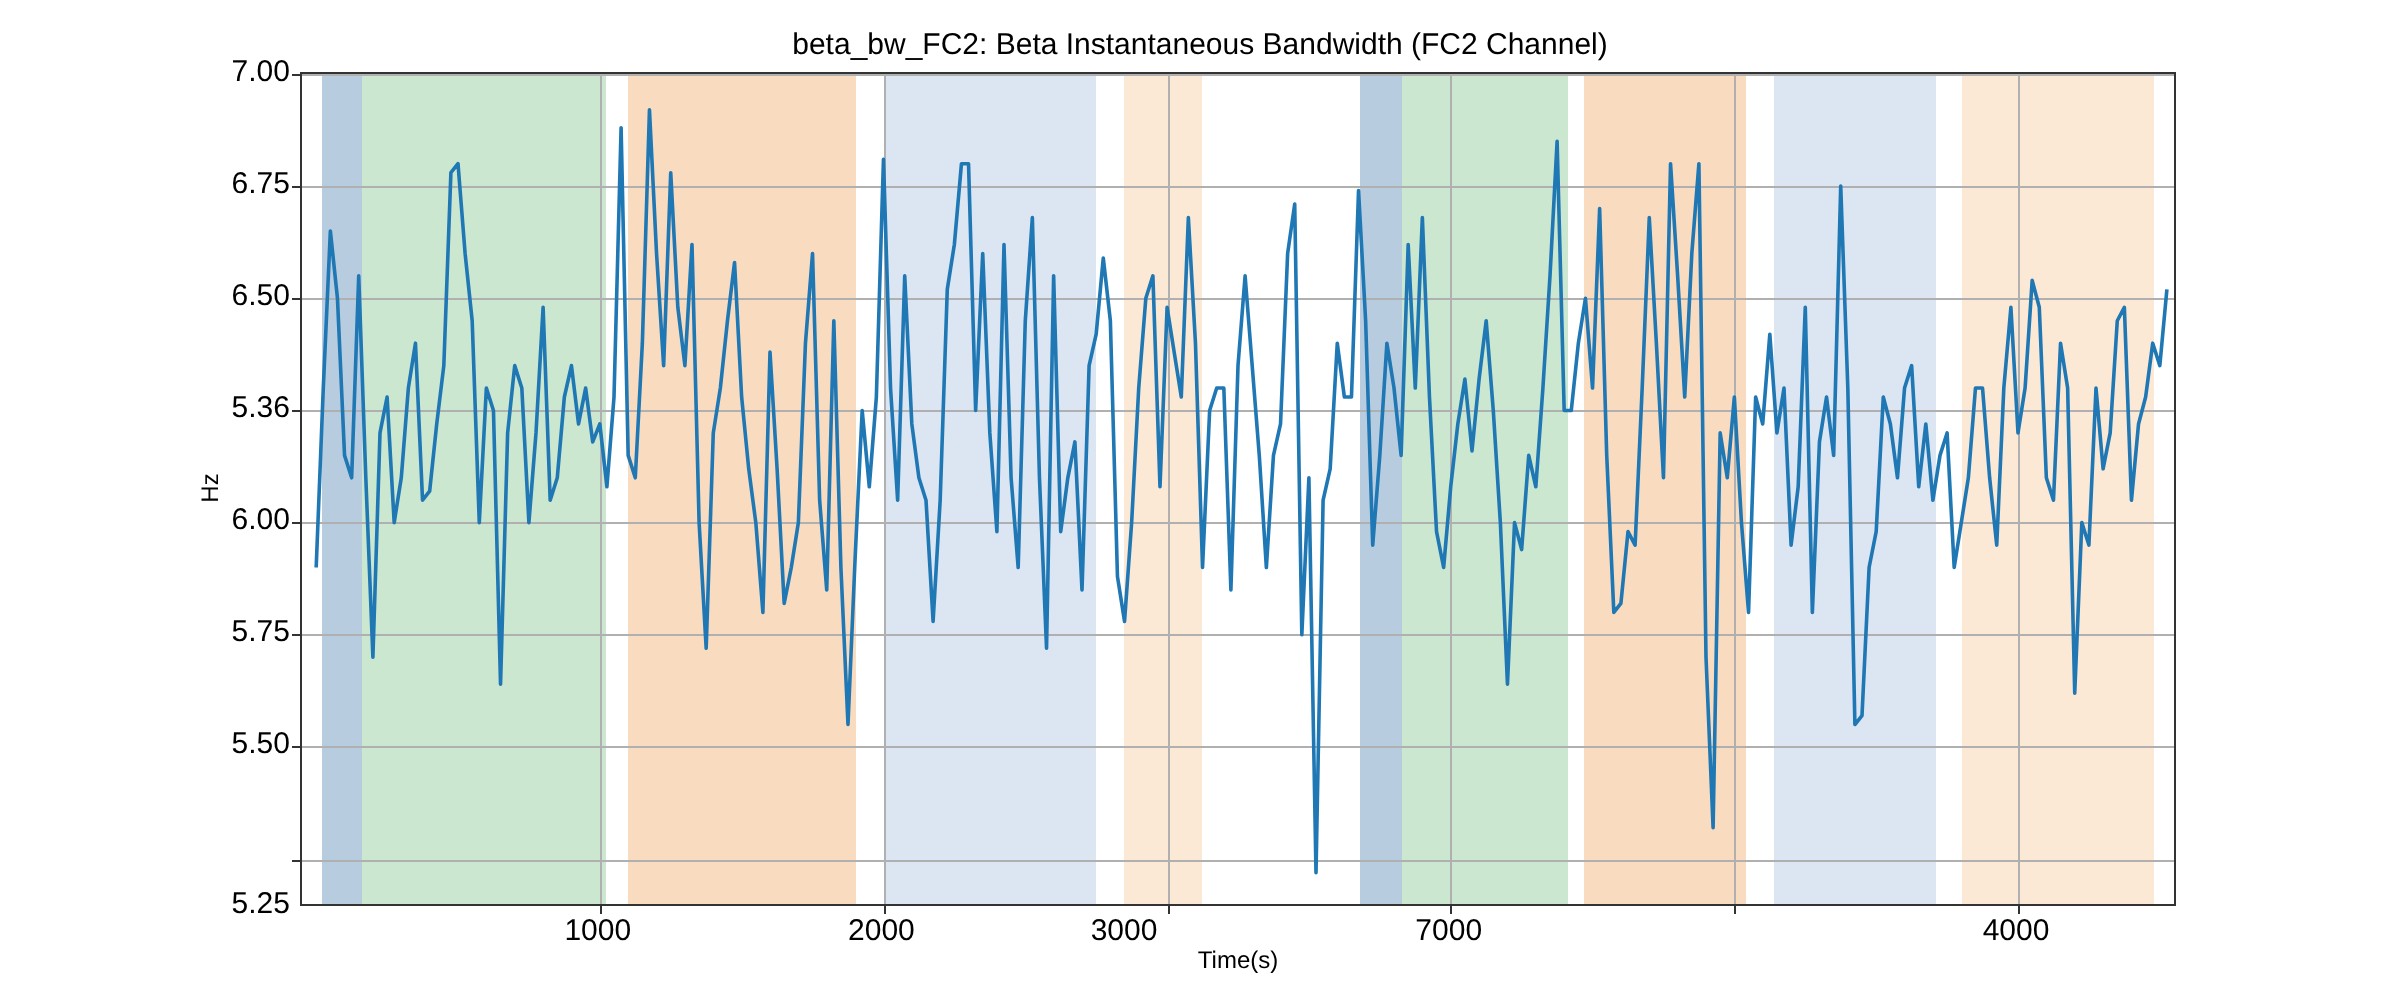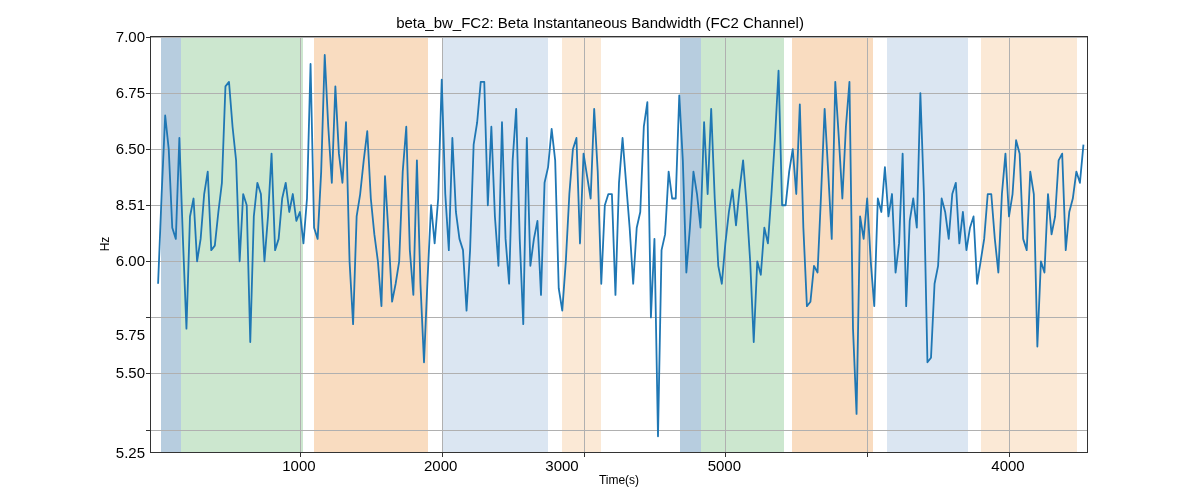--- a/index.html
+++ b/index.html
@@ -158,28 +158,28 @@
         <div class="grid-v" style="left: 858px;"></div>
         <div class="tick-mark-x" style="left: 858px;"></div>
       </div>
     <svg class="line" id="line" viewBox="0 0 936 415" preserveAspectRatio="none">
         <path d="M7.09 246.76 L10.64 157.03 L14.18 78.51 L17.73 112.16 L21.27 190.68 L24.82 201.89 L28.36 100.95 L31.91 201.89 L35.45 291.62 L39.00 179.46 L42.55 161.51 L46.09 224.32 L49.64 201.89 L53.18 157.03 L56.73 134.59 L60.27 213.11 L63.82 208.62 L67.36 174.97 L70.91 145.81 L74.45 49.35 L78.00 44.86 L81.55 89.73 L85.09 123.38 L88.64 224.32 L92.18 157.03 L95.73 168.24 L99.27 305.08 L102.82 179.46 L106.36 145.81 L109.91 157.03 L113.45 224.32 L117.00 179.46 L120.55 116.65 L124.09 213.11 L127.64 201.89 L131.18 161.51 L134.73 145.81 L138.27 174.97 L141.82 157.03 L145.36 183.95 L148.91 174.97 L152.45 206.38 L156.00 161.51 L159.55 26.92 L163.09 190.68 L166.64 201.89 L170.18 134.59 L173.73 17.95 L177.27 89.73 L180.82 145.81 L184.36 49.35 L187.91 116.65 L191.45 145.81 L195.00 85.24 L198.55 224.32 L202.09 287.14 L205.64 179.46 L209.18 157.03 L212.73 123.38 L216.27 94.22 L219.82 161.51 L223.36 197.41 L226.91 224.32 L230.45 269.19 L234.00 139.08 L237.55 197.41 L241.09 264.70 L244.64 246.76 L248.18 224.32 L251.73 134.59 L255.27 89.73 L258.82 213.11 L262.36 257.97 L265.91 123.38 L269.45 246.76 L273.00 325.27 L276.55 242.27 L280.09 168.24 L283.64 206.38 L287.18 161.51 L290.73 42.62 L294.27 157.03 L297.82 213.11 L301.36 100.95 L304.91 174.97 L308.45 201.89 L312.00 213.11 L315.55 273.68 L319.09 213.11 L322.64 107.68 L326.18 85.24 L329.73 44.86 L333.27 44.86 L336.82 168.24 L340.36 89.73 L343.91 179.46 L347.45 228.81 L351.00 85.24 L354.55 201.89 L358.09 246.76 L361.64 123.38 L365.18 71.78 L368.73 201.89 L372.27 287.14 L375.82 100.95 L379.36 228.81 L382.91 201.89 L386.45 183.95 L390.00 257.97 L393.55 145.81 L397.09 130.11 L400.64 91.97 L404.18 123.38 L407.73 251.24 L411.27 273.68 L414.82 224.32 L418.36 157.03 L421.91 112.16 L425.45 100.95 L429.00 206.38 L432.55 116.65 L436.09 139.08 L439.64 161.51 L443.18 71.78 L446.73 134.59 L450.27 246.76 L453.82 168.24 L457.36 157.03 L460.91 157.03 L464.45 257.97 L468.00 145.81 L471.55 100.95 L475.09 145.81 L478.64 190.68 L482.18 246.76 L485.73 190.68 L489.27 174.97 L492.82 89.73 L496.36 65.05 L499.91 280.41 L503.45 201.89 L507.00 399.30 L510.55 213.11 L514.09 197.41 L517.64 134.59 L521.18 161.51 L524.73 161.51 L528.27 58.32 L531.82 123.38 L535.36 235.54 L538.91 190.68 L542.45 134.59 L546.00 157.03 L549.55 190.68 L553.09 85.24 L556.64 157.03 L560.18 71.78 L563.73 161.51 L567.27 228.81 L570.82 246.76 L574.36 206.38 L577.91 174.97 L581.45 152.54 L585.00 188.43 L588.55 152.54 L592.09 123.38 L595.64 168.24 L599.18 224.32 L602.73 305.08 L606.27 224.32 L609.82 237.78 L613.36 190.68 L616.91 206.38 L620.45 157.03 L624.00 100.95 L627.55 33.65 L631.09 168.24 L634.64 168.24 L638.18 134.59 L641.73 112.16 L645.27 157.03 L648.82 67.30 L652.36 190.68 L655.91 269.19 L659.45 264.70 L663.00 228.81 L666.55 235.54 L670.09 157.03 L673.64 71.78 L677.18 134.59 L680.73 201.89 L684.27 44.86 L687.82 100.95 L691.36 161.51 L694.91 89.73 L698.45 44.86 L702.00 291.62 L705.55 376.86 L709.09 179.46 L712.64 201.89 L716.18 161.51 L719.73 224.32 L723.27 269.19 L726.82 161.51 L730.36 174.97 L733.91 130.11 L737.45 179.46 L741.00 157.03 L744.55 235.54 L748.09 206.38 L751.64 116.65 L755.18 269.19 L758.73 183.95 L762.27 161.51 L765.82 190.68 L769.36 56.08 L772.91 157.03 L776.45 325.27 L780.00 320.78 L783.55 246.76 L787.09 228.81 L790.64 161.51 L794.18 174.97 L797.73 201.89 L801.27 157.03 L804.82 145.81 L808.36 206.38 L811.91 174.97 L815.45 213.11 L819.00 190.68 L822.55 179.46 L826.09 246.76 L829.64 224.32 L833.18 201.89 L836.73 157.03 L840.27 157.03 L843.82 201.89 L847.36 235.54 L850.91 157.03 L854.45 116.65 L858.00 179.46 L861.55 157.03 L865.09 103.19 L868.64 116.65 L872.18 201.89 L875.73 213.11 L879.27 134.59 L882.82 157.03 L886.36 309.57 L889.91 224.32 L893.45 235.54 L897.00 157.03 L900.55 197.41 L904.09 179.46 L907.64 123.38 L911.18 116.65 L914.73 213.11 L918.27 174.97 L921.82 161.51 L925.36 134.59 L928.91 145.81 L932.45 107.68 " fill="none" stroke="#1f77b4" stroke-width="1.8" stroke-linejoin="round"></path>
       </svg>
   </div>
   <div id="yticks">
       <div class="ytick" style="top: 452px;">5.25</div>
       <div class="ytick" style="top: 372.486px;">5.50</div>
-      <div class="ytick" style="top: 316.405px; margin-top: 18px;">5.75</div>
+      <div class="ytick" style="top: 316.405px;">5.75</div>
       <div class="ytick" style="top: 260.324px;">6.00</div>
-      <div class="ytick" style="top: 204.243px;">8.51</div>
+      <div class="ytick" style="top: 204.243px;">5.36</div>
       <div class="ytick" style="top: 148.162px;">6.50</div>
       <div class="ytick" style="top: 92.0811px;">6.75</div>
       <div class="ytick" style="top: 36px;">7.00</div>
     </div>
   <div id="xticks">
       <div class="xtick" style="left: 298.909px;">1000</div>
       <div class="xtick" style="left: 440.727px;">2000</div>
       <div class="xtick" style="left: 562px;">3000</div>
-      <div class="xtick" style="left: 724.364px;">5000</div>
+      <div class="xtick" style="left: 724.364px;">7000</div>
       <div class="xtick" style="left: 845px; margin-top: 48px;">5000</div>
       <div class="xtick" style="left: 1008px;">4000</div>
     </div>
 </div>
 
 </body></html>

